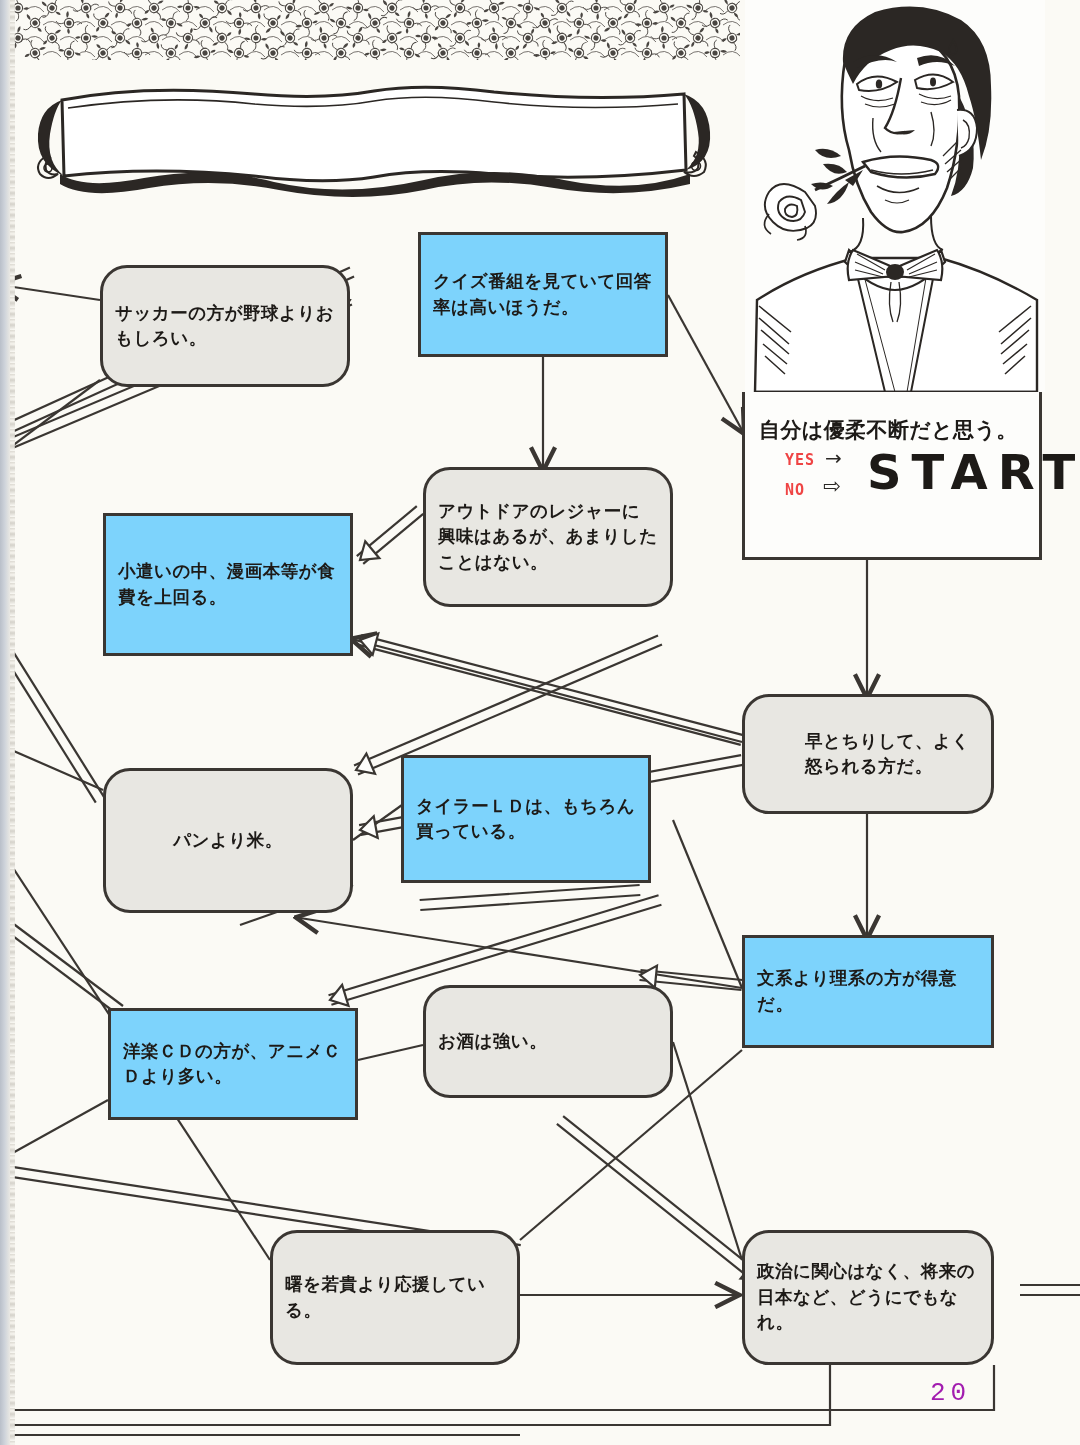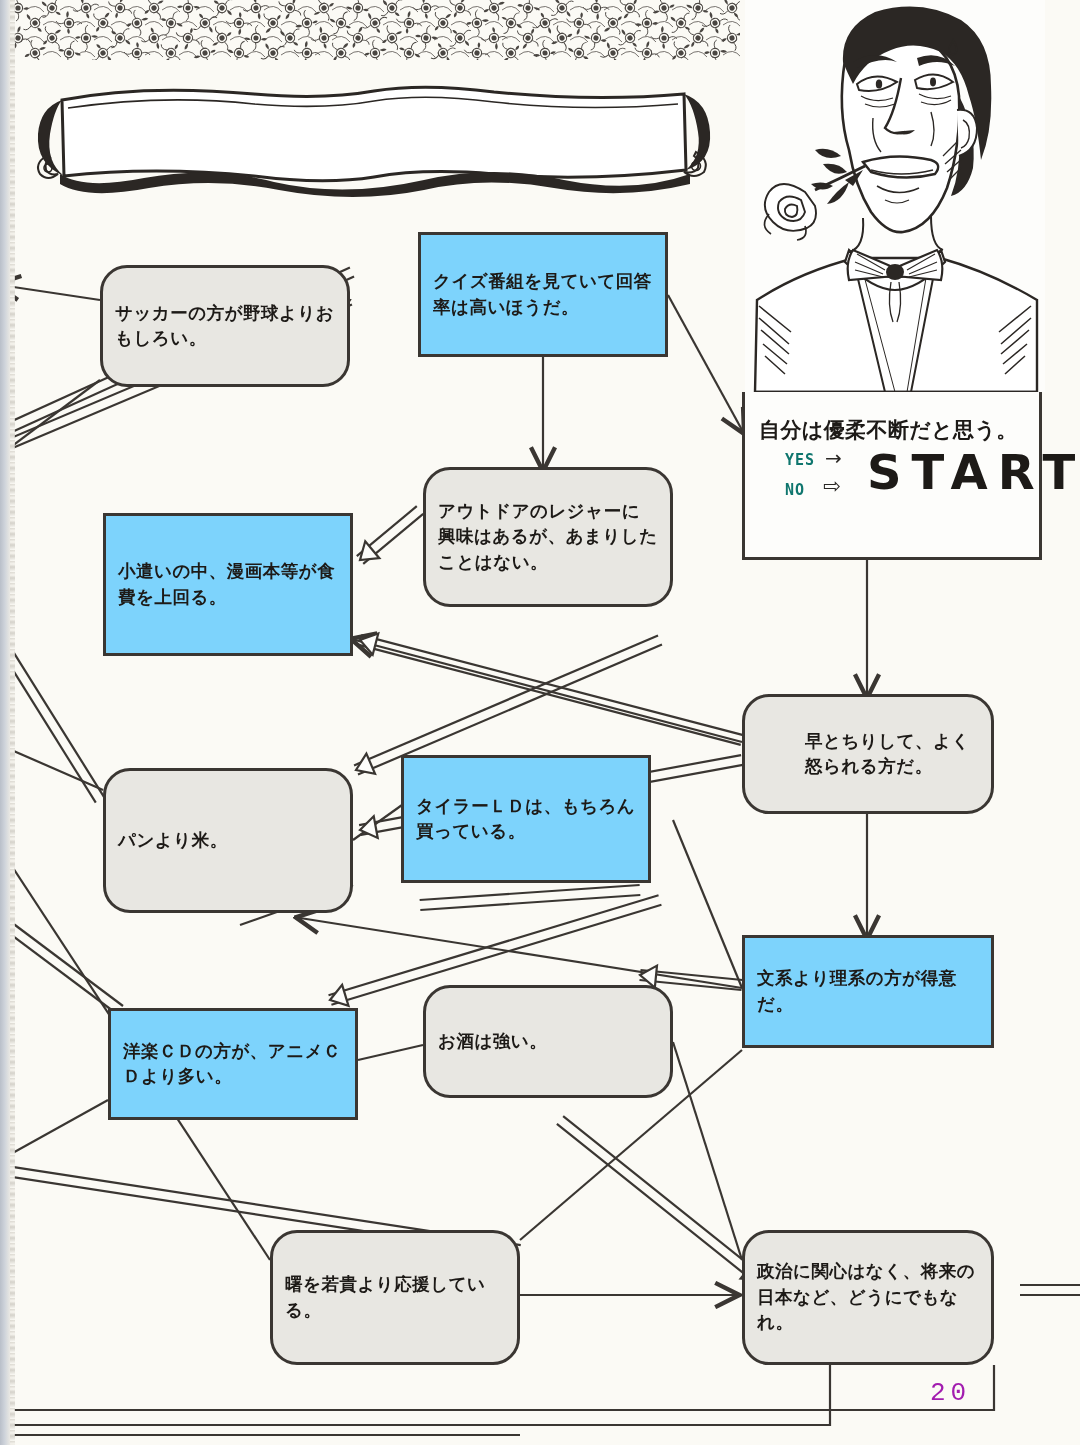--- a/index.html
+++ b/index.html
@@ -48,33 +48,33 @@
   .node{
     position:absolute;border:3px solid #3a3632;box-sizing:border-box;
     z-index:15;display:flex;align-items:center;
   }
   .node .txt{
     font-size:17.5px;line-height:1.45;color:#1d1a17;font-weight:bold;
     letter-spacing:.5px;padding:0 12px;width:100%;
   }
   .node.fill-gray{background:#e8e7e2;border-radius:27px;}
   .node.fill-white{background:#7dd3fc;}
-  .node.center .txt{}
+  .node.center .txt{text-align:center;}
 
   
   .startbox{
     position:absolute;left:742px;top:392px;width:300px;height:168px;
     border:3px solid #3a3632;border-top:none;box-sizing:border-box;
     background:#fdfdfb;z-index:15;
   }
   .start-q{
     position:absolute;left:14px;top:10px;width:272px;
     font-size:21px;line-height:1.4;font-weight:bold;color:#1d1a17;letter-spacing:.4px;margin-top:14px;
   }
-  .yn{position:absolute;font-size:15px;font-weight:bold;color:#0f766e;letter-spacing:1px;
+  .yn{position:absolute;font-size:15px;font-weight:bold;color:#ef4444;letter-spacing:1px;
       font-family:"DejaVu Sans Mono","Liberation Mono",monospace;}
   .yes-l{left:40px;top:59px;}
   .no-l{left:40px;top:89px;}
   .yes-a{position:absolute;left:80px;top:54px;font-size:20px;color:#2a2724;}
   .no-a{position:absolute;left:78px;top:82px;font-size:21px;color:#2a2724;}
   .start-word{
     position:absolute;left:122px;top:52px;
     font-size:48px;font-weight:bold;letter-spacing:10px;color:#1d1a17;
     font-family:"DejaVu Sans","Liberation Sans",sans-serif;
   }

